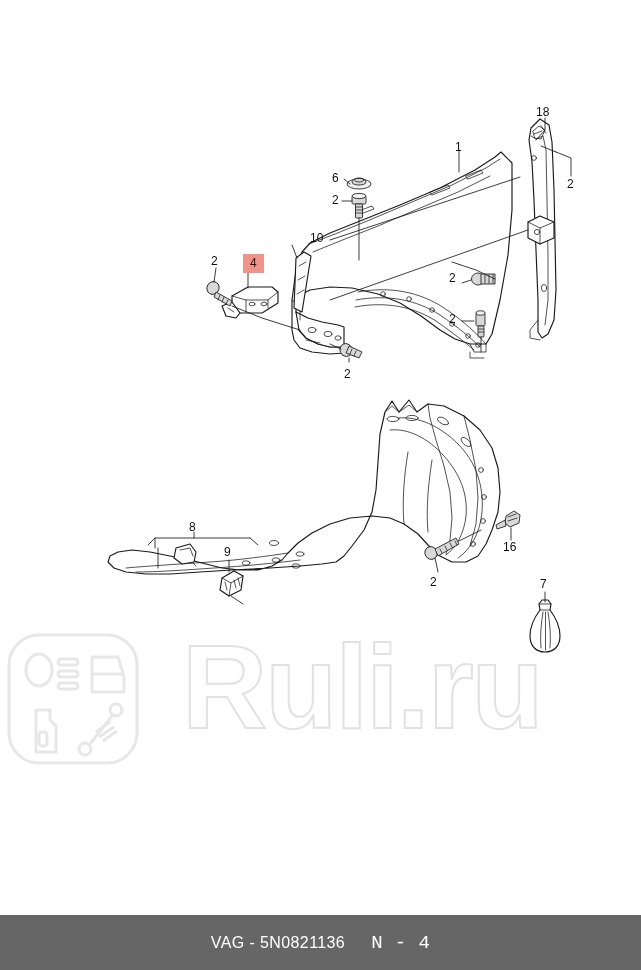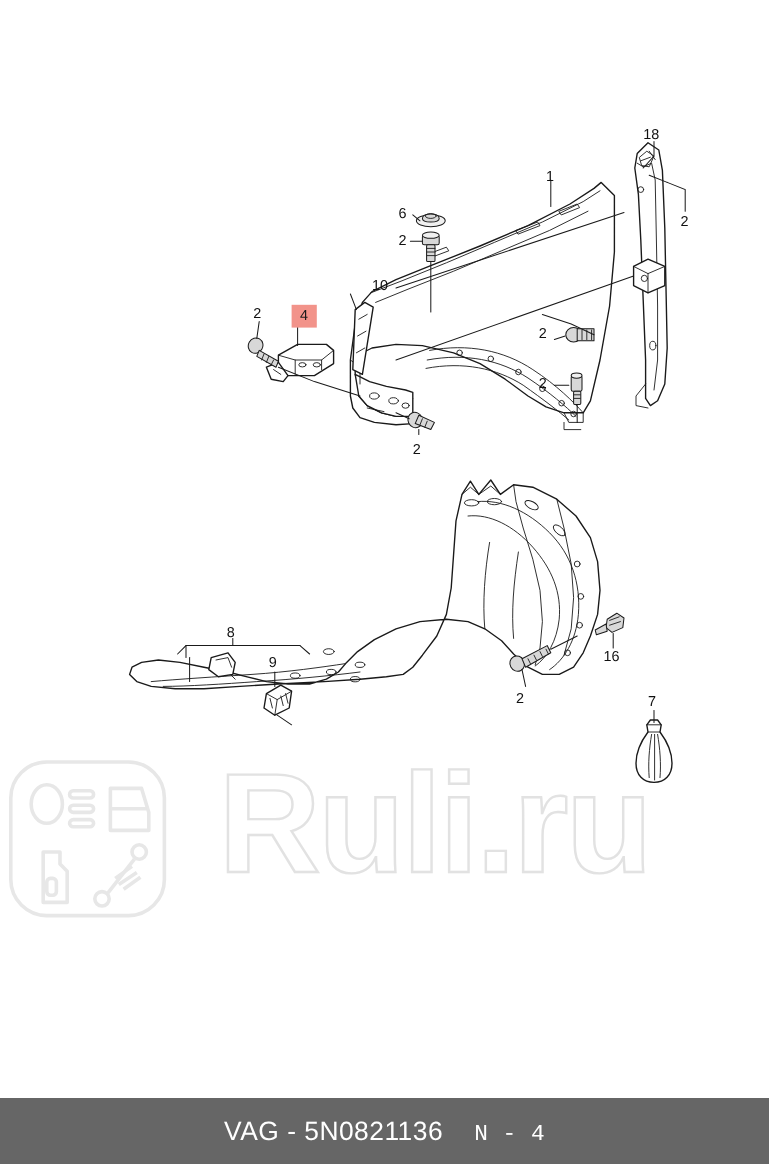--- a/index.html
+++ b/index.html
@@ -56,21 +56,21 @@
   }
   #footer-inner {
     display: flex;
     align-items: baseline;
     gap: 26px;
   }
   #footer-code,
   #footer-page {
     color: #ffffff;
     font-family: "Liberation Sans", sans-serif;
-    font-size: 22px;
+    font-size: 16px;
     letter-spacing: 0.4px;
   }
   #footer-page { font-size: 19px; font-family: Liberation Mono, monospace; }
   
   #watermark {
     position: absolute;
     left: 0;
     top: 612px;
     width: 641px;
     height: 175px;

